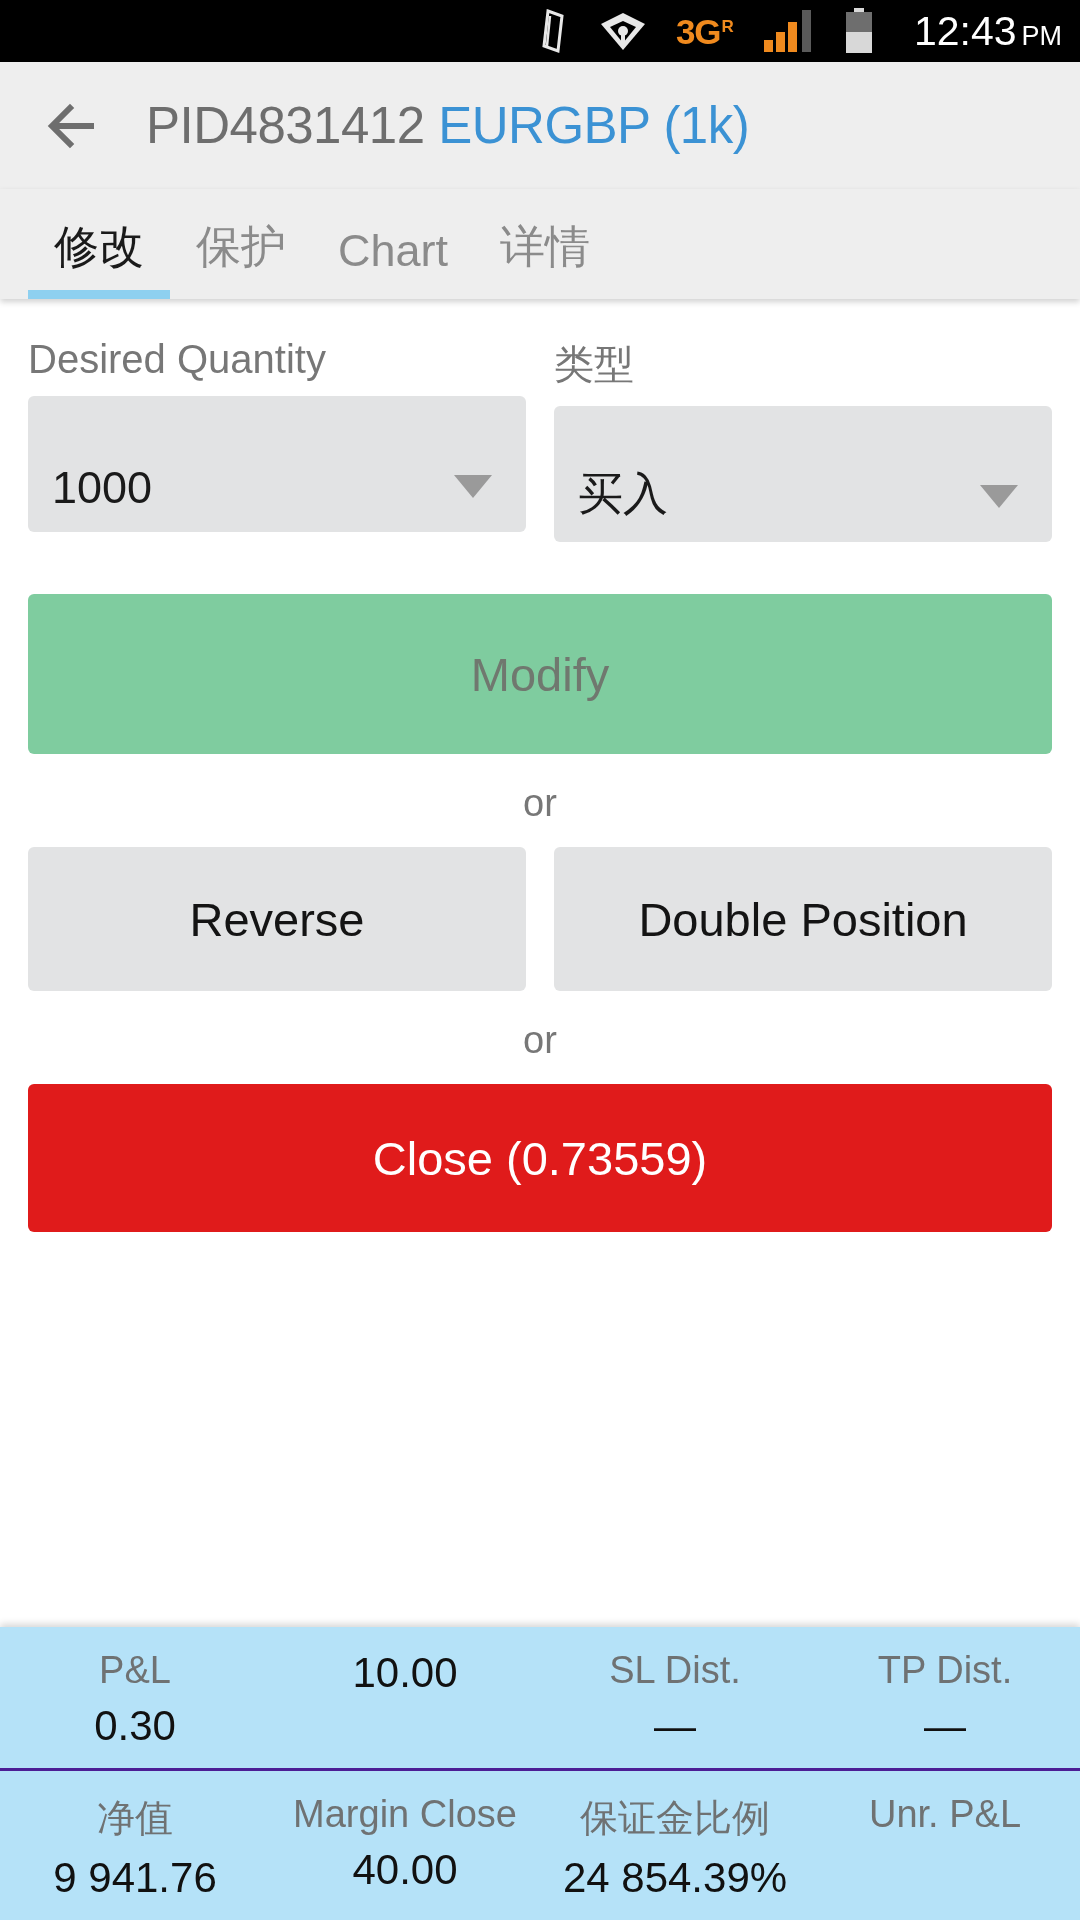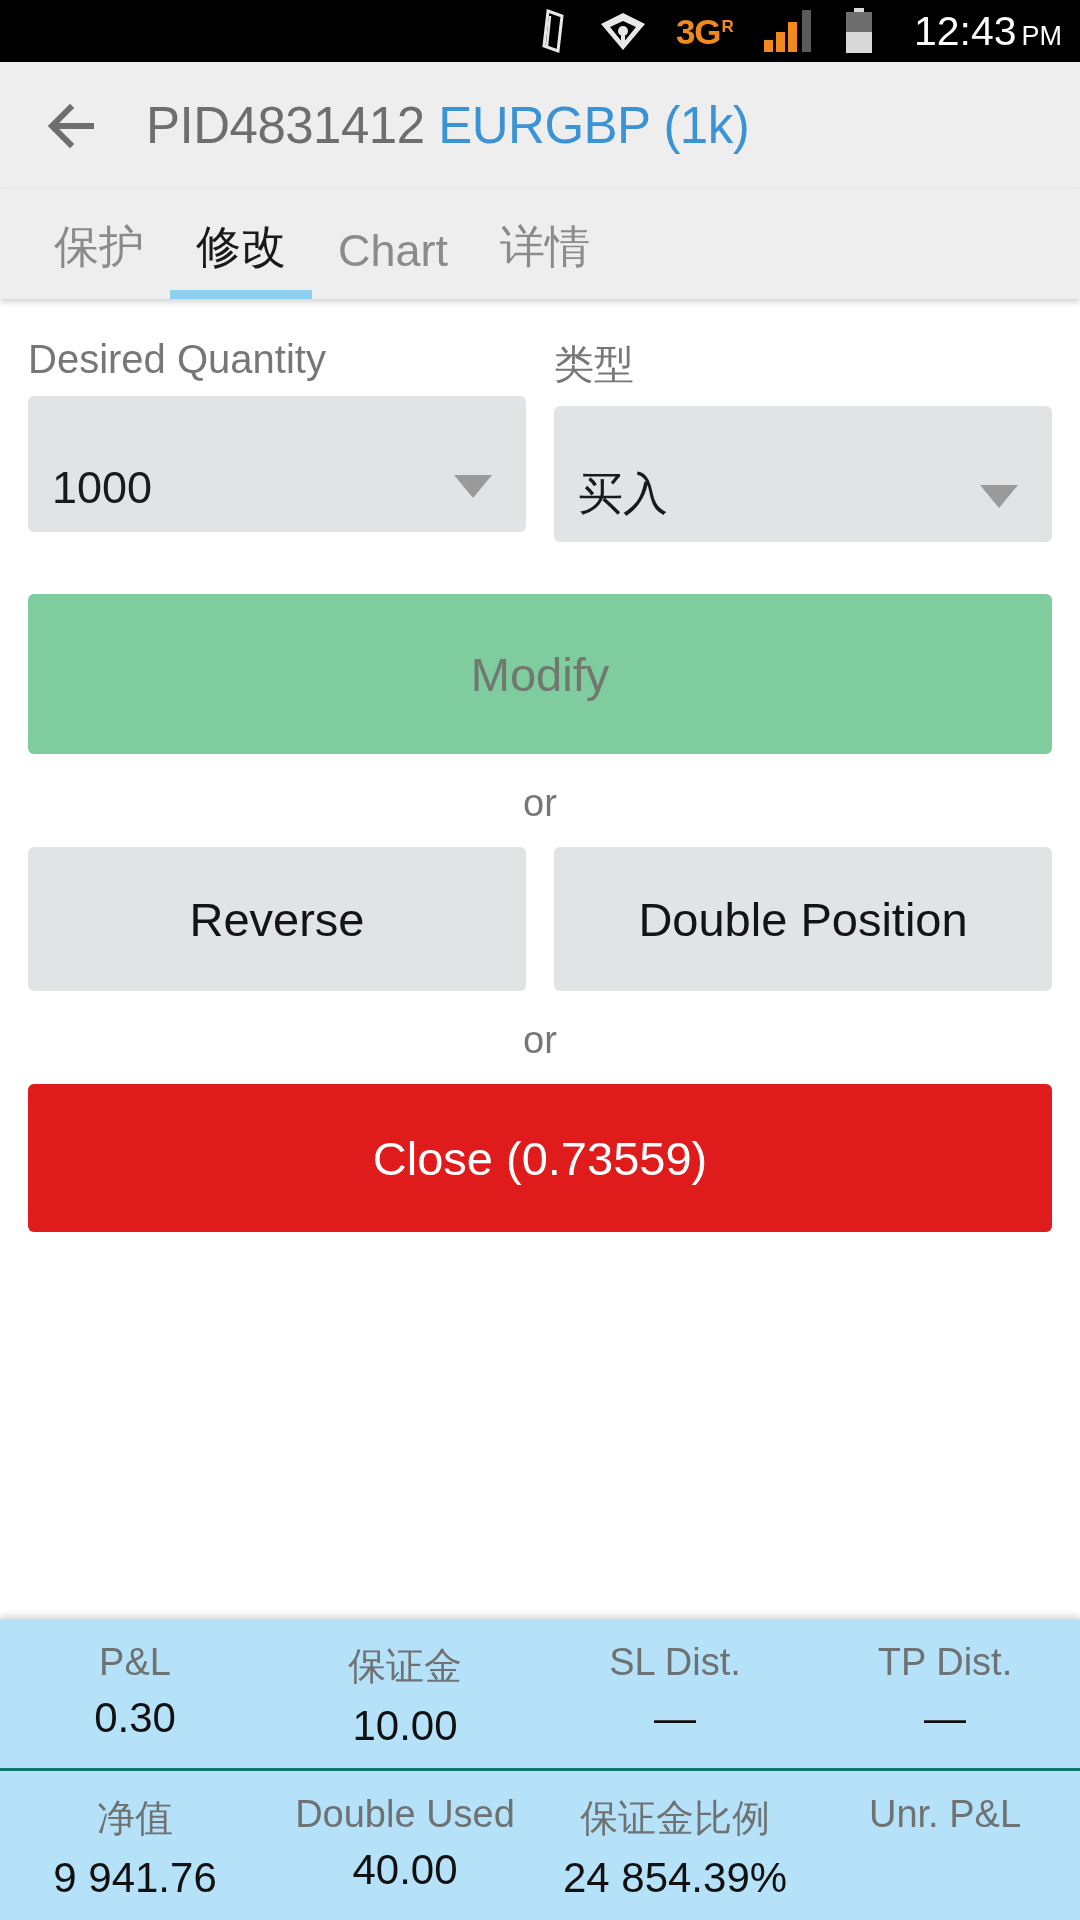--- a/index.html
+++ b/index.html
@@ -225,21 +225,21 @@
   .info-panel {
     flex: 0 0 auto;
     background: #b5e2f8;
     box-shadow: 0 -3px 7px rgba(0,0,0,0.16);
     z-index: 4;
   }
   .info-row {
     display: flex;
     padding: 22px 0 18px 0;
   }
-  .info-row.second { border-top: 3px solid #0f766e; }
+  .info-row.second { border-top: 3px solid #4c1d95; }
   .info-cell {
     flex: 1 1 0;
     text-align: center;
     min-width: 0;
   }
   .info-label {
     font-size: 38px;
     color: #6f7273;
     margin-bottom: 10px;
     white-space: nowrap;
@@ -292,22 +292,22 @@
 
   <div class="appbar">
     <svg class="back-arrow" viewBox="0 0 64 64">
       <path d="M30 14 L12 32 L30 50" fill="none" stroke="#6e6e6e" stroke-width="6" stroke-linecap="square"></path>
       <line x1="12" y1="32" x2="54" y2="32" stroke="#6e6e6e" stroke-width="6"></line>
     </svg>
     <div class="title-text"><span>PID4831412</span> <span class="title-sym">EURGBP (1k)</span></div>
   </div>
 
   <div class="tabbar">
+    <div class="tab active">修改</div>
     <div class="tab">保护</div>
-    <div class="tab active">修改</div>
     <div class="tab">Chart</div>
     <div class="tab">详情</div>
   </div>
 
   <div class="content">
 
     <div class="field-row">
       <div class="field">
         <div class="field-label">Desired Quantity</div>
         <div class="select-box">
@@ -349,40 +349,39 @@
   </div>
 
   <div class="info-panel">
 
     <div class="info-row">
       <div class="info-cell">
         <div class="info-label">P&amp;L</div>
         <div class="info-value">0.30</div>
       </div>
       <div class="info-cell">
-        <div class="info-label">保证金</div>
         <div class="info-value">10.00</div>
       </div>
       <div class="info-cell">
         <div class="info-label">SL Dist.</div>
         <div class="info-value">—</div>
       </div>
       <div class="info-cell">
         <div class="info-label">TP Dist.</div>
         <div class="info-value">—</div>
       </div>
     </div>
 
     <div class="info-row second">
       <div class="info-cell">
         <div class="info-label">净值</div>
         <div class="info-value">9 941.76</div>
       </div>
       <div class="info-cell">
-        <div class="info-label">Double Used</div>
+        <div class="info-label">Margin Close</div>
         <div class="info-value">40.00</div>
       </div>
       <div class="info-cell">
         <div class="info-label">保证金比例</div>
         <div class="info-value">24 854.39%</div>
       </div>
       <div class="info-cell">
         <div class="info-label">Unr. P&amp;L</div>
       </div>
     </div>

